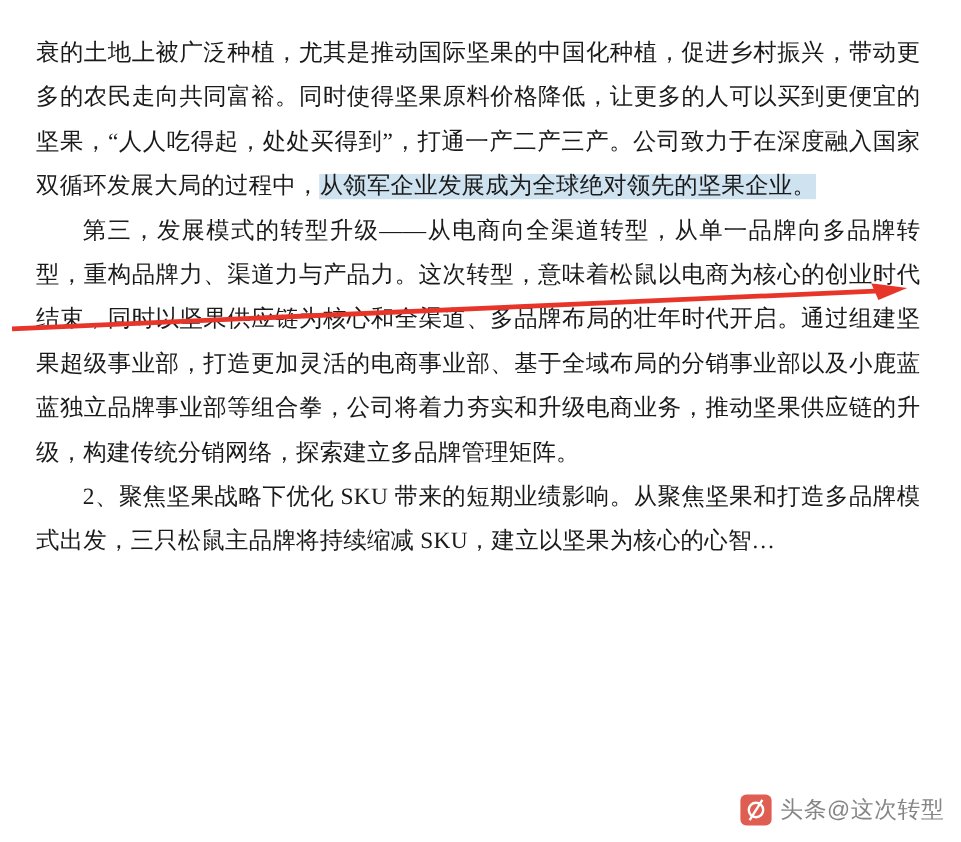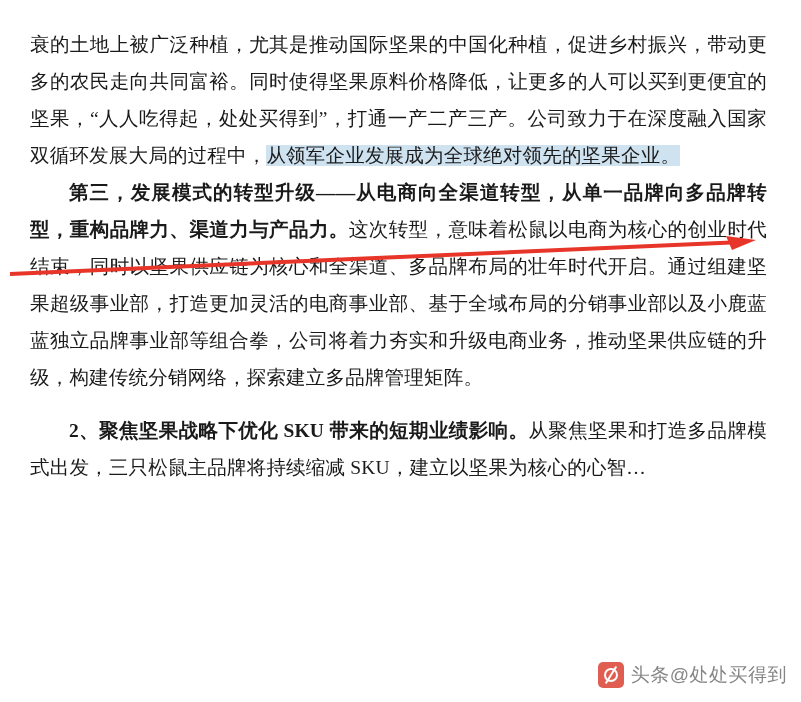--- a/index.html
+++ b/index.html
@@ -27,30 +27,30 @@
     line-height: 37px;
     text-align: justify;
     text-justify: inter-ideograph;
     margin: 0 0 0 0;
     letter-spacing: 0.2px;
   }
   .indent {
     text-indent: 2em;
   }
   .bold {
-    font-weight: bold;
+    font-weight: normal;
   }
   .hl {
     background: #cfe2f0;
   }
   .para.p1 { margin-top: 0; }
   .para.p2 { margin-top: 0px; }
   .para.p3 { margin-top: 0px; }
   .para.p4 { margin-top: 0px; }
-  .para.p5 { margin-top: 16px; }
+  .para.p5 { margin-top: 0px; }
 
   
   .arrow {
     position: absolute;
     left: 8px;
     top: 236px;
     width: 760px;
     height: 42px;
     pointer-events: none;
   }
@@ -114,16 +114,16 @@
 
   <p class="para p5 indent"><span class="bold">2、聚焦坚果战略下优化 SKU 带来的短期业绩影响。</span><span>从聚焦坚果和打造多品牌模式出发，三只松鼠主品牌将持续缩减 SKU，建立以坚果为核心的心智…</span></p>
 
   <svg class="arrow" viewBox="0 0 760 42" preserveAspectRatio="none">
     <path d="M2 38 L 735 6" stroke="#e8352a" stroke-width="4" fill="none"></path>
     <polygon points="748,4 718,0 724,14" fill="#e8352a"></polygon>
   </svg>
 
   <div class="watermark">
     <div class="wm-logo"></div>
-    <div class="wm-text">头条@处处买得到</div>
+    <div class="wm-text">头条@这次转型</div>
   </div>
 
 </div>
 
 </body></html>

